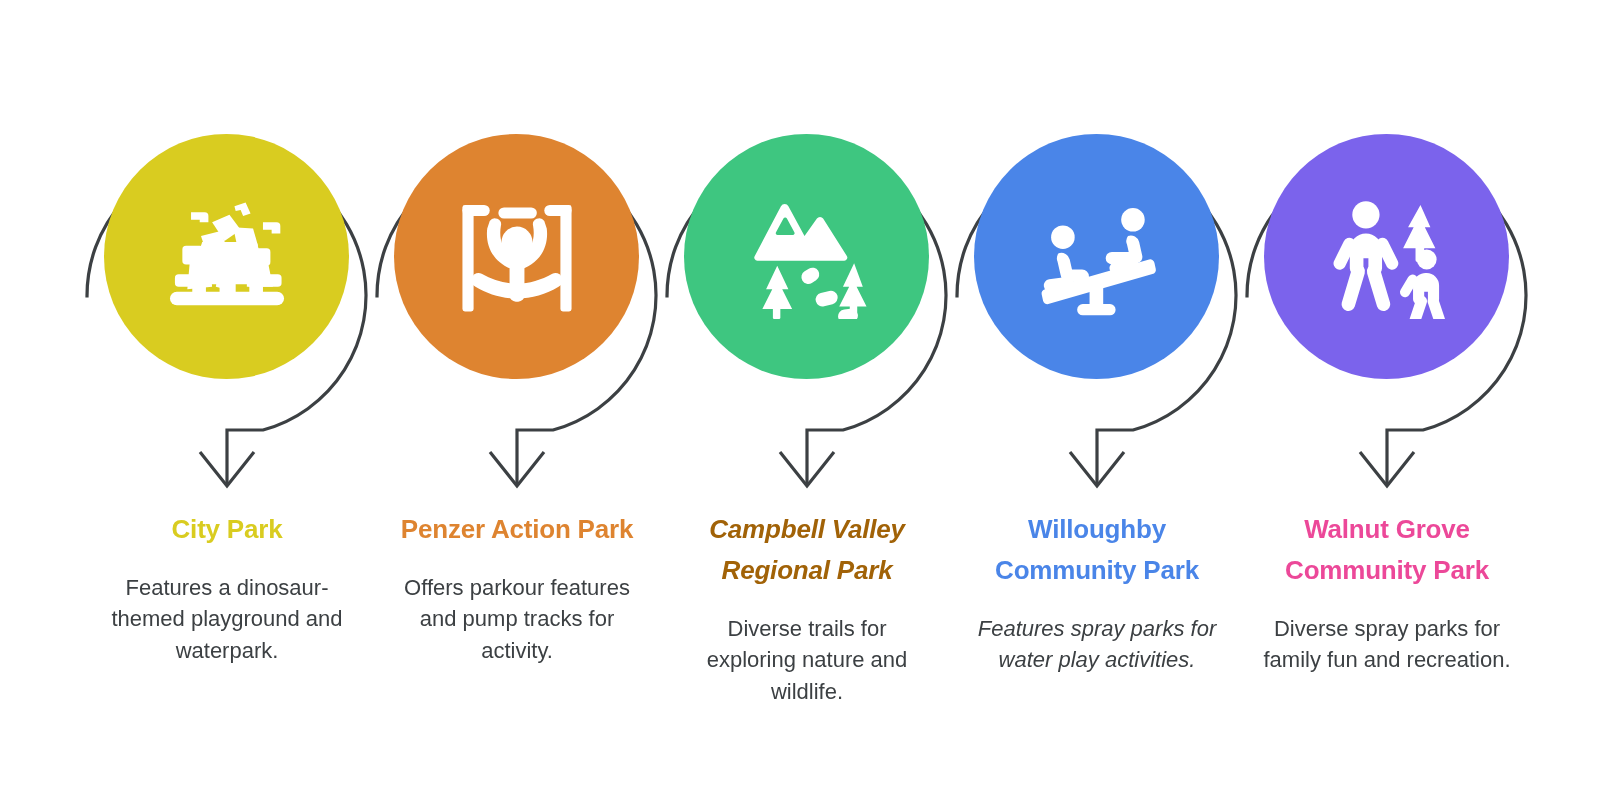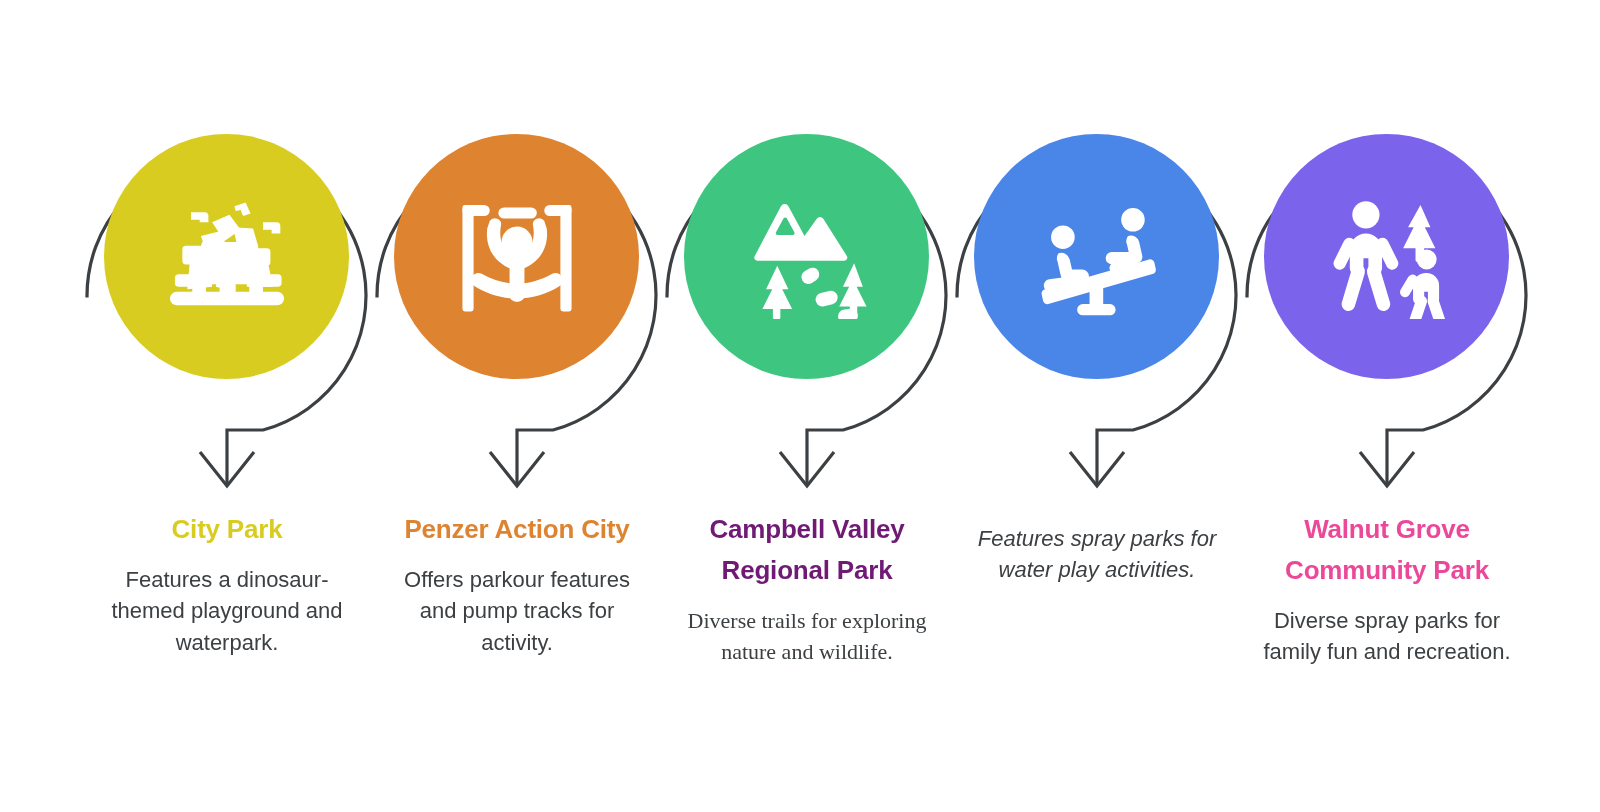--- a/index.html
+++ b/index.html
@@ -90,21 +90,21 @@
     font-size: 26px;
     font-weight: bold;
     line-height: 1.58;
     margin: 0;
     letter-spacing: -0.2px;
   }
   .desc {
     font-size: 22px;
     line-height: 1.42;
     color: #3C4043;
-    margin: 0;
+    margin: 8px;
     padding-top: 14px;
     text-align: center;
   }
 </style>
 </head>
 <body>
 
 <div id="infographic">
   <div class="cards">
 
@@ -161,21 +161,21 @@
             <circle cx="50" cy="38" r="12.5"></circle>
             <path d="M28 21 a5 5 0 0 1 9 4 c-2 12 2 21 13 25 l0 11 c-17 -4 -26 -18 -24 -34 z"></path>
             <path d="M72 21 a5 5 0 0 0 -9 4 c2 12 -2 21 -13 25 l0 11 c17 -4 26 -18 24 -34 z"></path>
             <rect x="44" y="50" width="12" height="36" rx="5"></rect>
             <path d="M14 66 a5.5 5.5 0 0 1 7.5 -2.5 c9 5 18.5 8 28.5 8 l0 12 c-12 0 -23.5 -3.5 -33.5 -9.5 a5.5 5.5 0 0 1 -2.5 -8z"></path>
             <path d="M86 66 a5.5 5.5 0 0 0 -7.5 -2.5 c-9 5 -18.5 8 -28.5 8 l0 12 c12 0 23.5 -3.5 33.5 -9.5 a5.5 5.5 0 0 0 2.5 -8z"></path>
           </svg>
         </div>
       </div>
       <div class="text-block">
-        <div class="title" style="color: rgb(222, 132, 48);">Penzer Action City</div>
+        <div class="title" style="color: rgb(222, 132, 48);">Penzer Action Park</div>
         <div class="desc" style="color: rgb(60, 64, 67);">Offers parkour features and pump tracks for activity.</div>
       </div>
     </div>
 
     <div class="card">
       <div class="badge">
         <svg class="badge-svg" viewBox="0 0 290 380">
           <path d="M5 200 A139.5 139.5 0 1 1 181 334 L145 334 L145 388" fill="none" stroke="#3C4043" stroke-width="3.2" stroke-linecap="square" stroke-linejoin="miter"></path>
           <path d="M118 356 L145 390 L172 356" fill="none" stroke="#3C4043" stroke-width="3.2" stroke-linecap="butt" stroke-linejoin="miter"></path>
         </svg>
@@ -188,22 +188,22 @@
             <rect x="84.5" y="87" width="6" height="11" rx="1"></rect>
             <path d="M26 57 L17 76 h5 L14 92 h24 L30 76 h5 z"></path>
             <rect x="22.5" y="89" width="6" height="11" rx="1"></rect>
             <rect x="45" y="60" width="15" height="11" rx="5.5" transform="rotate(-32 52 65)"></rect>
             <rect x="57" y="78" width="18" height="11" rx="5.5" transform="rotate(-14 66 84)"></rect>
             <rect x="75" y="92" width="16" height="11" rx="5.5" transform="rotate(-6 83 97)"></rect>
           </svg>
         </div>
       </div>
       <div class="text-block">
-        <div class="title" style="color: #701a75;">Campbell Valley Regional Park</div>
-        <div class="desc" style="color: rgb(60, 64, 67); font-family: Liberation Serif, serif;">Diverse trails for exploring nature and wildlife.</div>
+        <div class="title" style="color: #a16207; font-style: italic;">Campbell Valley Regional Park</div>
+        <div class="desc" style="color: rgb(60, 64, 67);">Diverse trails for exploring nature and wildlife.</div>
       </div>
     </div>
 
     <div class="card">
       <div class="badge">
         <svg class="badge-svg" viewBox="0 0 290 380">
           <path d="M5 200 A139.5 139.5 0 1 1 181 334 L145 334 L145 388" fill="none" stroke="#3C4043" stroke-width="3.2" stroke-linecap="square" stroke-linejoin="miter"></path>
           <path d="M118 356 L145 390 L172 356" fill="none" stroke="#3C4043" stroke-width="3.2" stroke-linecap="butt" stroke-linejoin="miter"></path>
         </svg>
         <div class="disc" style="background: rgb(74, 133, 232);"></div>
@@ -217,20 +217,21 @@
             <path d="M26 60 h12 a5.5 5.5 0 0 1 5.5 5.5 l0 7 a5 5 0 0 1 -10 0 l0 -2.5 h-7.5 a5 5 0 0 1 0 -10z"></path>
             <rect x="7" y="67" width="24" height="10" rx="5" transform="rotate(-8 19 72)"></rect>
             <circle cx="79" cy="20" r="9.5"></circle>
             <path d="M75 33 a7 7 0 0 1 9 5 l2.5 11 a5 5 0 0 1 -9.8 2 l-2.5 -11 A7 7 0 0 1 75 33Z"></path>
             <path d="M62 46 h14 a5.5 5.5 0 0 1 5.5 5.5 l0 7 a5 5 0 0 1 -10 0 l0 -2.5 h-9.5 a5 5 0 0 1 0 -10z"></path>
             <rect x="60" y="53" width="24" height="10" rx="5" transform="rotate(-8 72 58)"></rect>
           </svg>
         </div>
       </div>
       <div class="text-block">
+        <div class="title" style="color: rgb(74, 133, 232);">Willoughby Community Park</div>
         <div class="desc" style="color: rgb(60, 64, 67); font-style: italic;">Features spray parks for water play activities.</div>
       </div>
     </div>
 
     <div class="card">
       <div class="badge">
         <svg class="badge-svg" viewBox="0 0 290 380">
           <path d="M5 200 A139.5 139.5 0 1 1 181 334 L145 334 L145 388" fill="none" stroke="#3C4043" stroke-width="3.2" stroke-linecap="square" stroke-linejoin="miter"></path>
           <path d="M118 356 L145 390 L172 356" fill="none" stroke="#3C4043" stroke-width="3.2" stroke-linecap="butt" stroke-linejoin="miter"></path>
         </svg>

